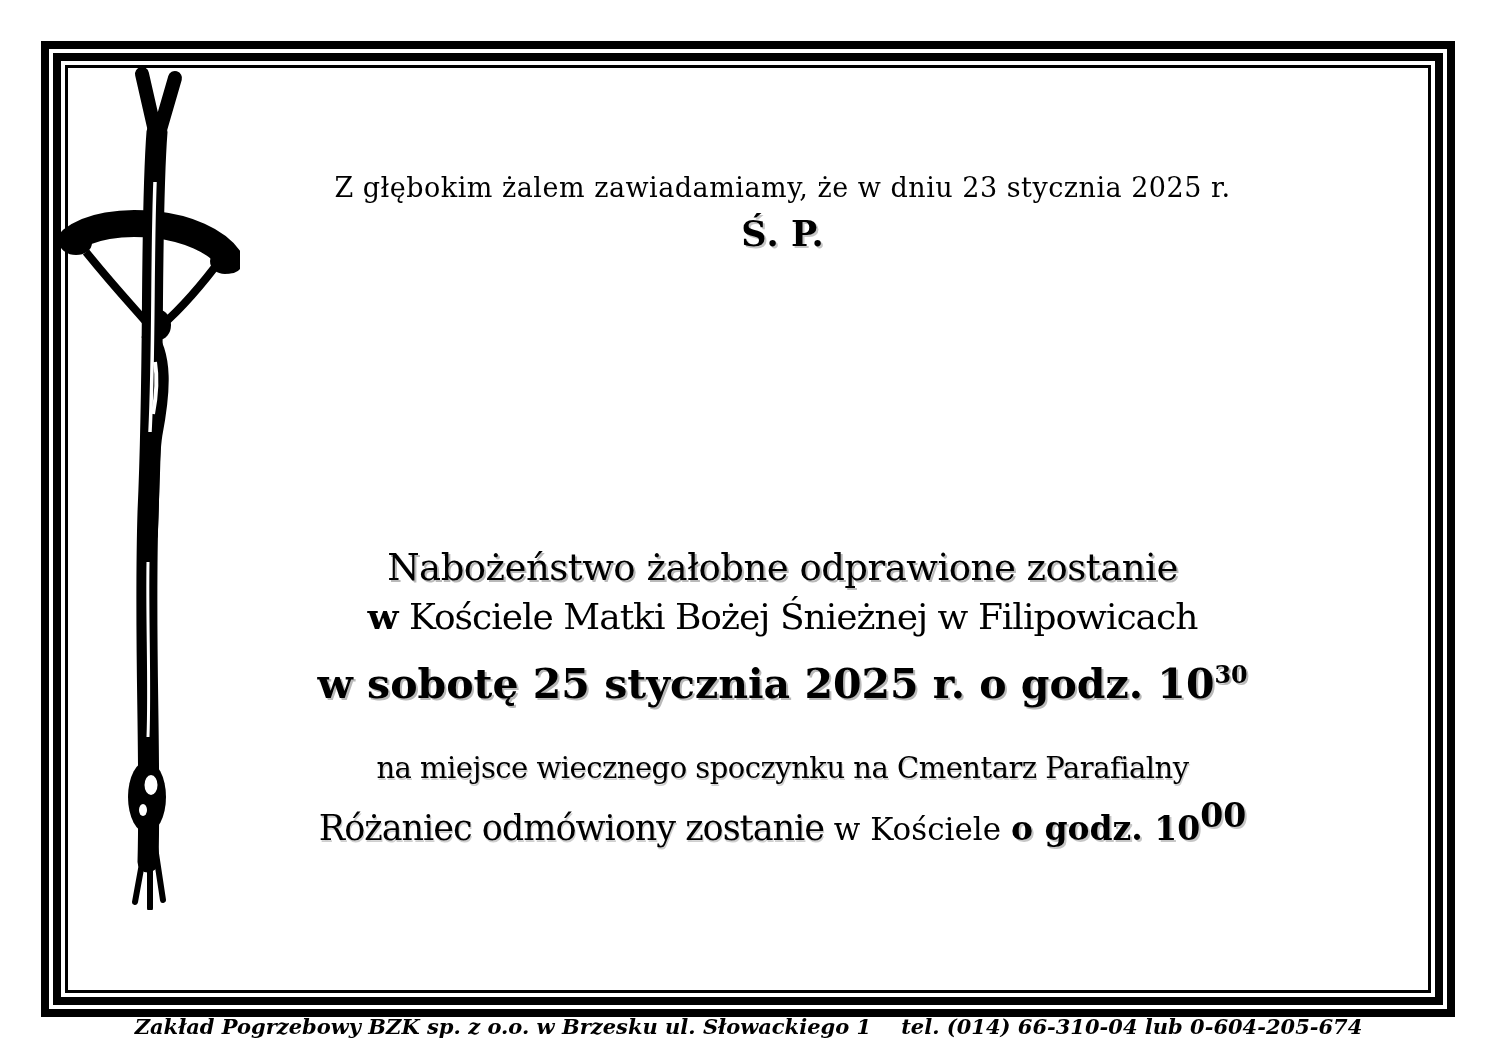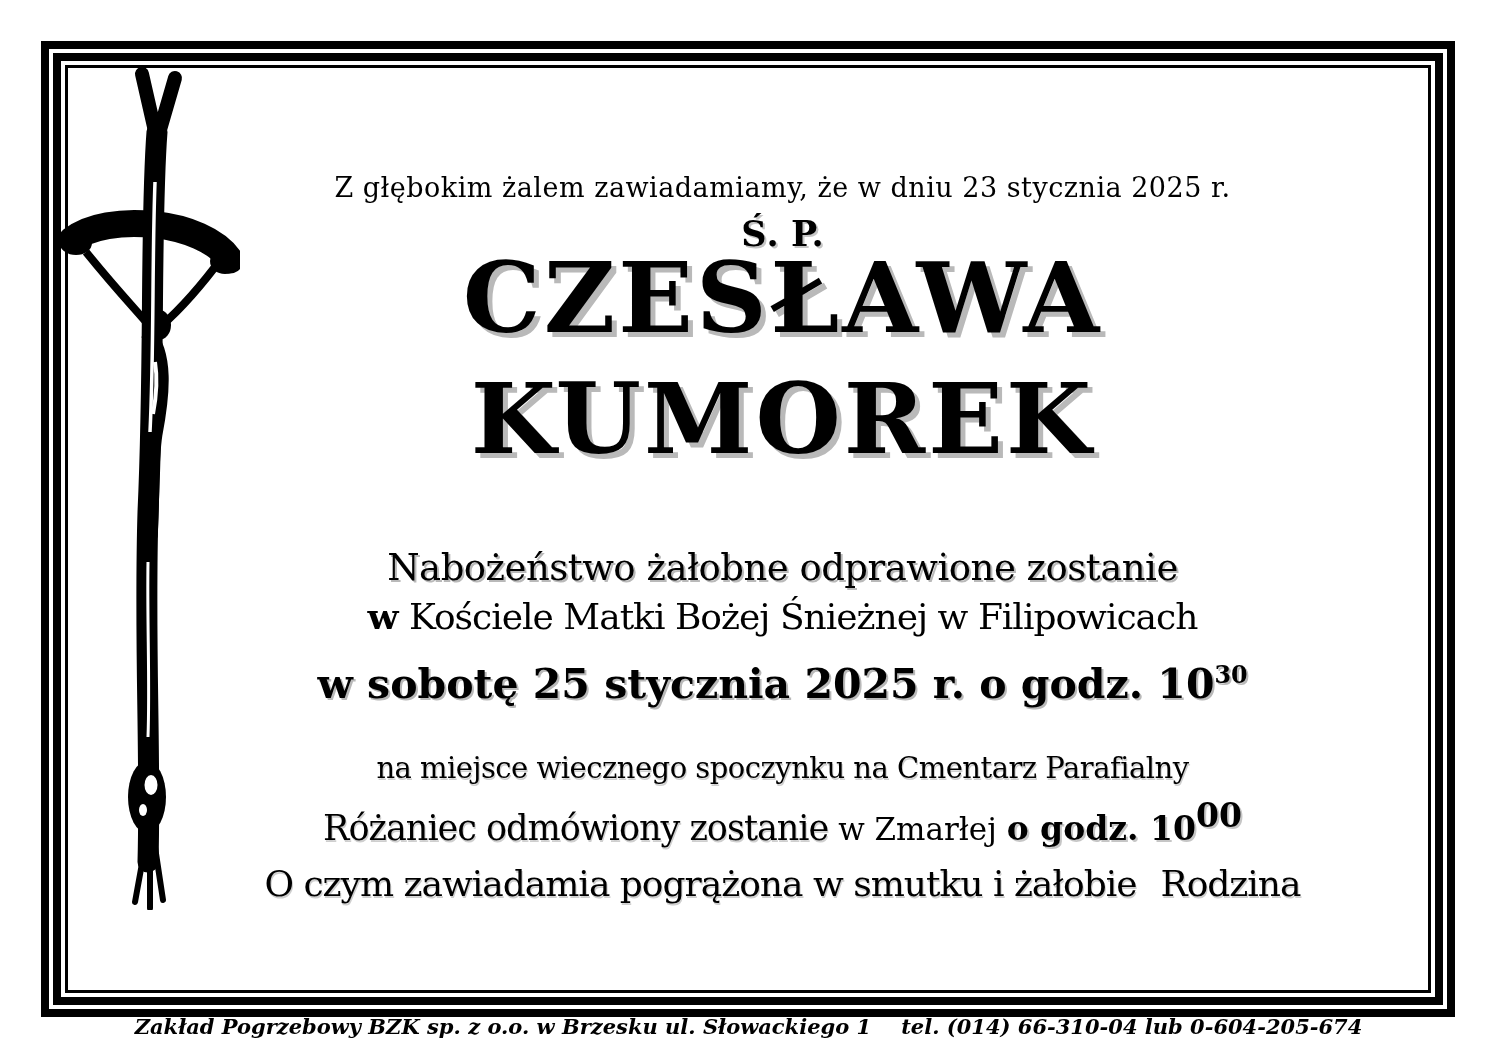--- a/index.html
+++ b/index.html
@@ -100,44 +100,39 @@
     <path d="M87 785 L77 840 M92 785 L92 846 M97 785 L105 838" stroke="#000" stroke-width="6" stroke-linecap="round" fill="none"></path>
   </svg>
 
   <div class="textcol">
 
     <div class="line intro1">Z głębokim żalem zawiadamiamy, że w dniu 23 stycznia 2025 r.</div>
 
 
     <div class="line sp">Ś. P.</div>
 
-    <div class="line name1">CZESŁAWA</div>
 
-    <div class="line name2">KUMOREK</div>
 
     <div class="line svc2">
       <span class="bold-w">w</span><span> Kościele Matki Bożej Śnieżnej w Filipowicach</span>
     </div>
 
     <div class="line svc1">Nabożeństwo żałobne odprawione zostanie</div>
 
     <div class="line svc3">
       <span>w sobotę 25 stycznia 2025 r. o godz. 10</span><sup>30</sup>
     </div>
 
 
     <div class="line proc2">na miejsce wiecznego spoczynku na Cmentarz Parafialny</div>
 
     <div class="line rosary">
-      <span>Różaniec odmówiony zostanie</span><span class="loc"> w Zmarłej </span><span class="time">o godz. 10</span><sup class="time">00</sup>
+      <span>Różaniec odmówiony zostanie</span><span class="loc"> w Kościele </span><span class="time">o godz. 10</span><sup class="time">00</sup>
     </div>
 
-    <div class="line closing">
-      <span>O czym zawiadamia pogrążona w smutku i żałobie</span><span class="signature">Rodzina</span>
-    </div>
 
   </div>
 
   <div class="footer">
     <span>Zakład Pogrzebowy BZK sp. z o.o. w Brzesku  ul. Słowackiego 1</span><span class="tel">tel. (014) 66-310-04 lub 0-604-205-674</span>
   </div>
 
 </div>
 
 </body></html>

